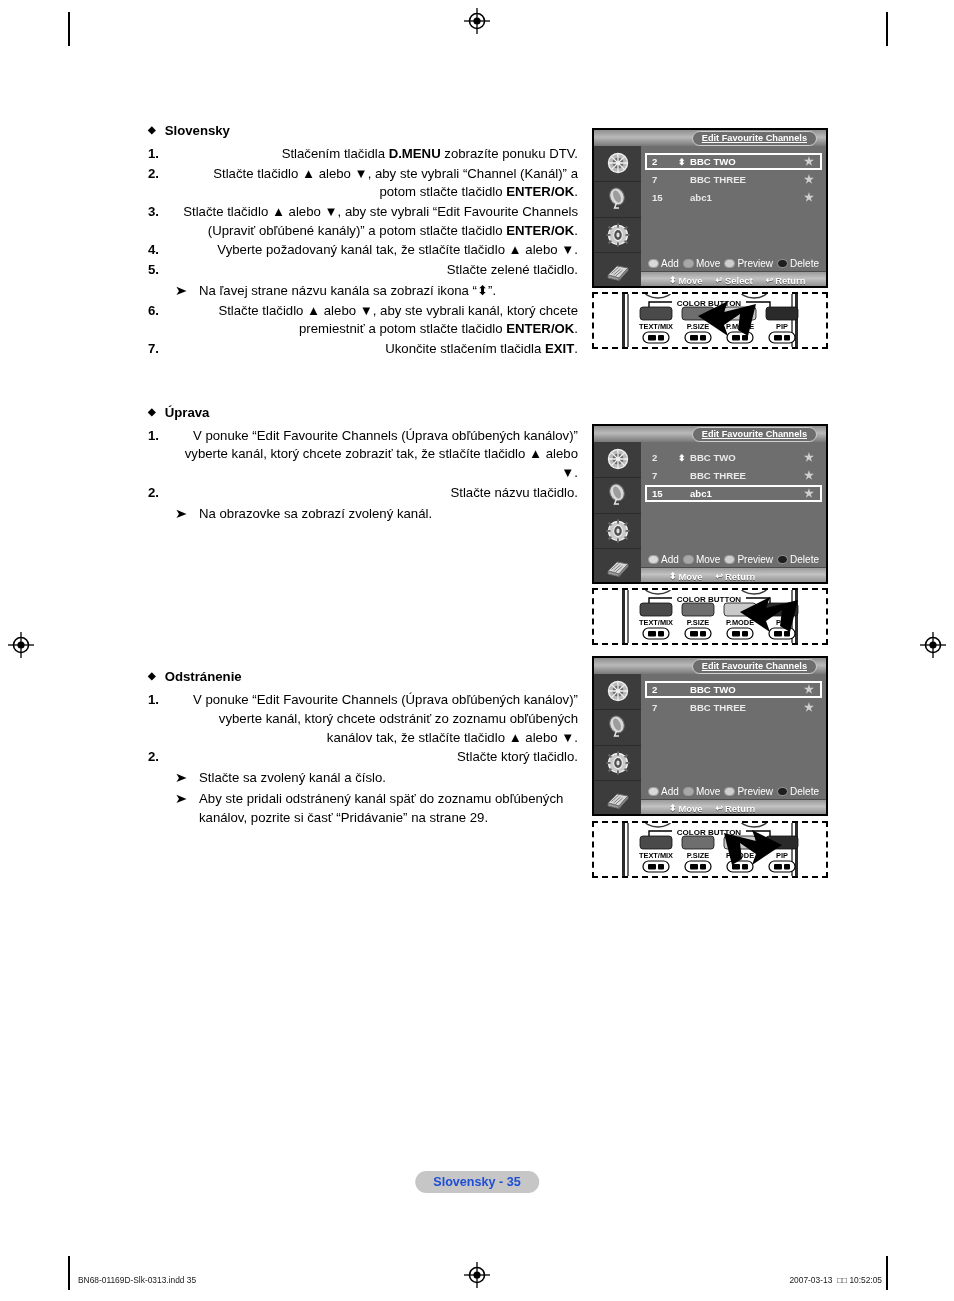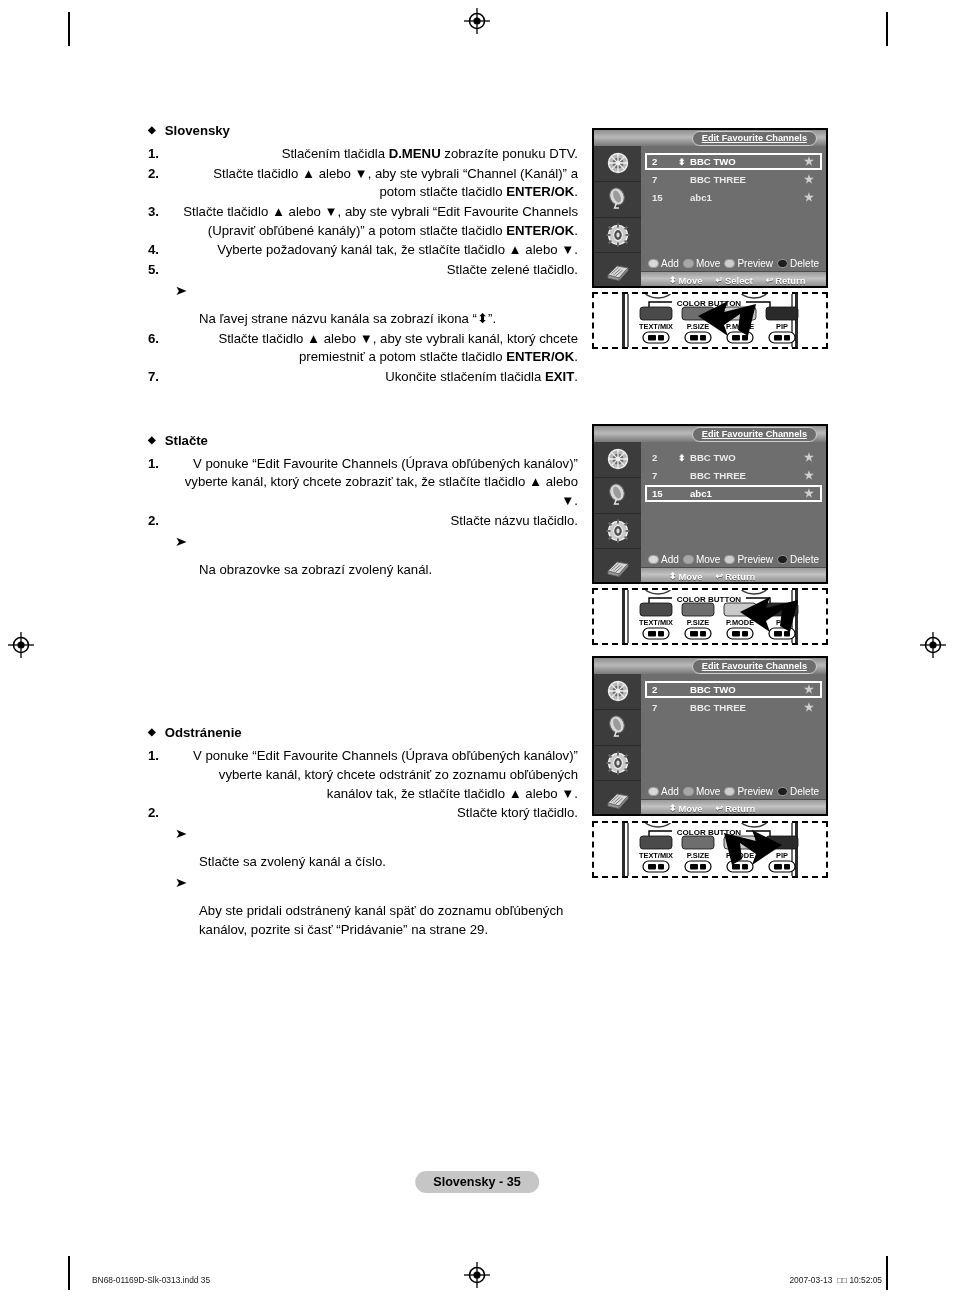--- a/index.html
+++ b/index.html
@@ -36,21 +36,21 @@
   ol.steps > li .body{flex:1 1 auto;text-align:right;}
   .b{font-weight:bold;}
   .note{
     display:flex;align-items:flex-start;gap:7px;
     margin-top:1px;margin-left:2px;
   }
   .note .arrowg{
     flex:0 0 16px;font-size:13px;line-height:1.42;
     transform:scaleX(1.15);
   }
-  .note .ntext{flex:1 1 auto;margin-top:28px;}
+  .note .ntext{flex:1 1 auto;}
 
   
   .tv{
     position:absolute;width:236px;height:160px;
     background:#eab308;border:2px solid #000;
     box-sizing:border-box;overflow:hidden;
   }
   .tv-title{
     height:16px;width:100%;
     background:linear-gradient(to bottom,#8f8f8f 0%,#b9b9b9 45%,#787878 100%);
@@ -122,21 +122,21 @@
     position:absolute;width:236px;height:57px;
     border:2px dashed #000;box-sizing:border-box;background:#fff;
   }
   .rem-inner{position:absolute;inset:0;}
   .rem-inner svg{display:block;}
 
   
   .pagebadge{
     position:absolute;left:50%;transform:translateX(-50%);
     background:#c6c6c6;border-radius:11px;
-    font-size:12.6px;font-weight:bold;color:#000000;
+    font-size:12.6px;font-weight:bold;color:#1d4ed8;
     padding:4px 18px;white-space:nowrap;
   }
   .meta{
     position:absolute;font-size:8.4px;color:#1a1a1a;
     font-family:"Liberation Sans", sans-serif;white-space:nowrap;
   }
 </style>
 </head>
 <body>
 
@@ -220,21 +220,21 @@
           <li>
             <span class="num">7.</span>
             <span class="body">Ukončite stlačením tlačidla <span class="b">EXIT</span>.</span>
           </li>
         </ol>
       </div>
       <div style="height: 44px;"></div>
       <div class="section">
         <div class="sec-head">
           <span class="diamond">◆</span>
-          <span>Stlačte</span>
+          <span>Úprava</span>
         </div>
         <ol class="steps">
           <li>
             <span class="num">1.</span>
             <span class="body">V ponuke “Edit Favourite Channels (Úprava obľúbených kanálov)” vyberte kanál, ktorý chcete zobraziť tak, že stlačíte tlačidlo ▲ alebo ▼.</span>
           </li>
           <li>
             <span class="num">2.</span>
             <span class="body">Stlačte názvu tlačidlo.</span>
           </li>
@@ -669,15 +669,15 @@
             <rect x="180" y="41" width="8" height="5.5" rx="1" fill="#000"></rect>
             <rect x="190" y="41" width="6" height="5.5" rx="1" fill="#000"></rect>
             <path d="M130 10 L138 42 L148 36 L146 20 L162 31 L158 42 L188 22 L158 7 L162 18 Z" fill="#000"></path>
           </svg>
         </div>
       </div>
     </div>
 
   <div class="pagebadge" style="top:1171px;">Slovensky - 35</div>
 
-  <div class="meta" style="left:92px;top:1275px;">BN68-01169D-Slk-0313.indd   35</div>
+  <div class="meta" style="left:78px;top:1275px;">BN68-01169D-Slk-0313.indd   35</div>
   <div class="meta" style="right:72px;top:1275px;">2007-03-13   &nbsp;□□ 10:52:05</div>
 </div>
 
 </body></html>

